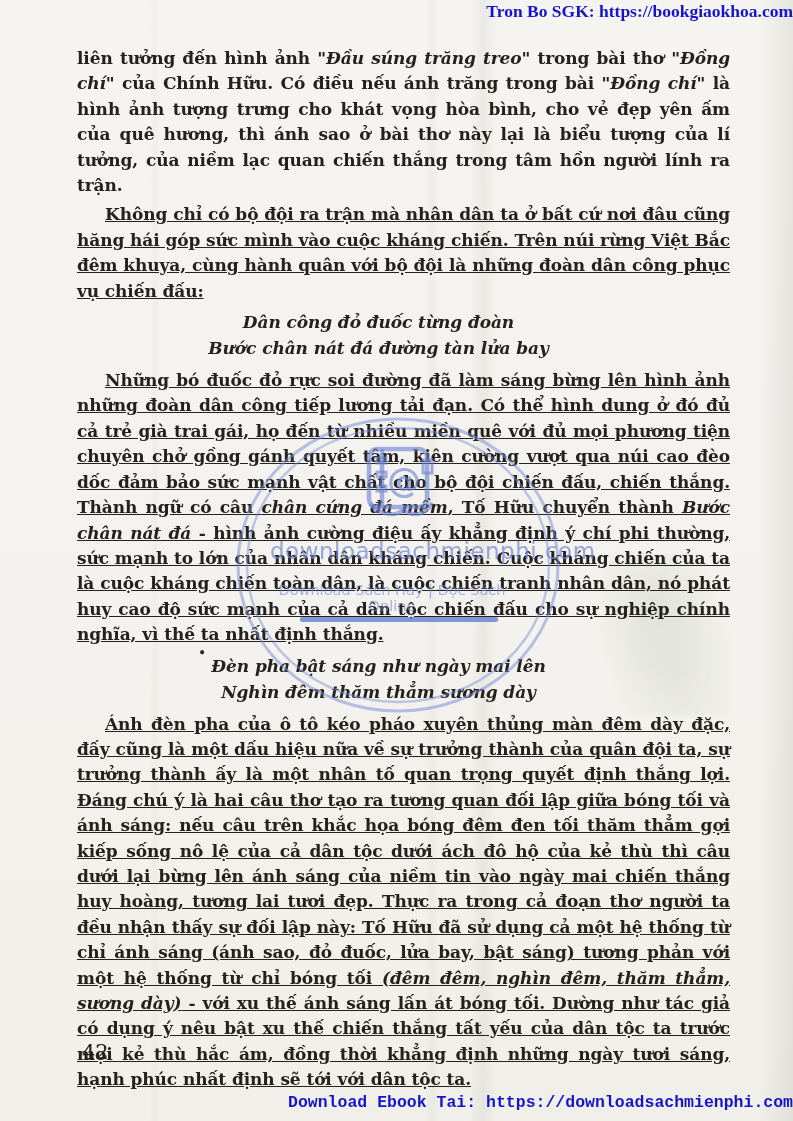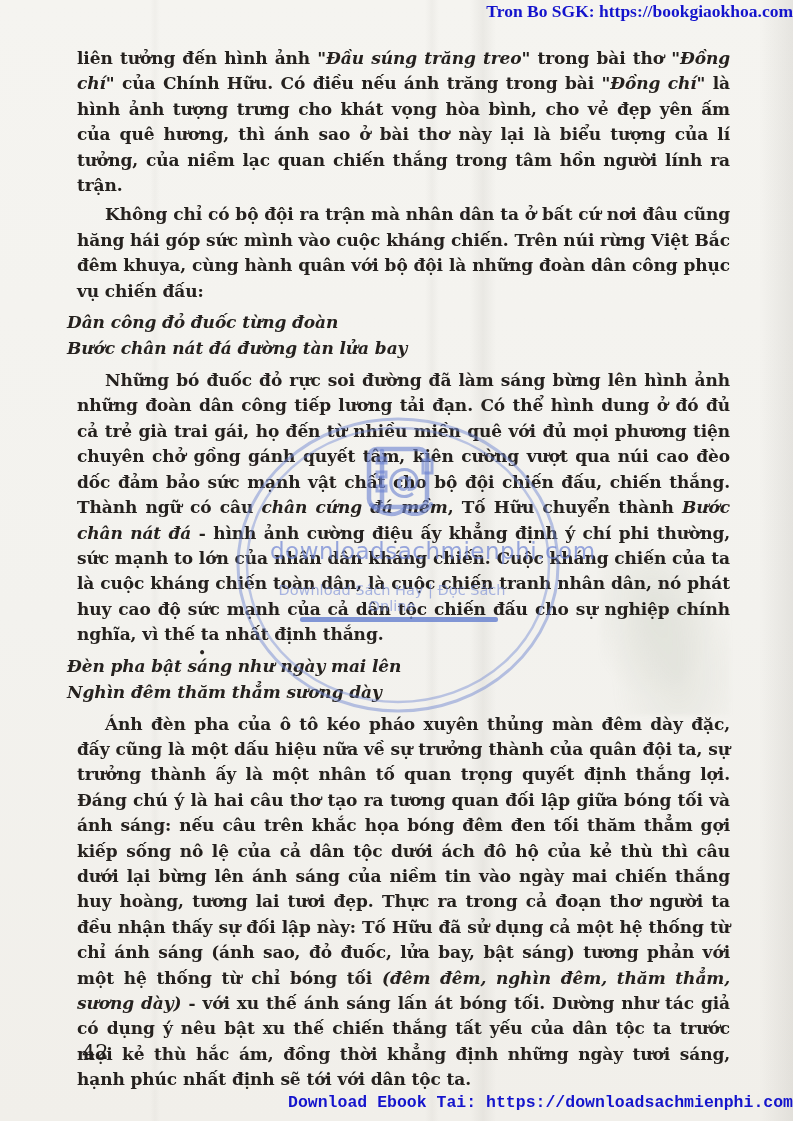--- a/index.html
+++ b/index.html
@@ -26,23 +26,23 @@
   }
   .toplink{top:1px;font-size:17.5px;font-weight:600;}
   .bottomlink{top:1093px;font-size:16.5px;font-weight:600;font-family:Liberation Mono, monospace;}
   
   .text-column{
     position:absolute;left:67px;top:46px;width:663px;
     color:#25211e;font-size:17px;font-weight:700;
     text-align:justify;letter-spacing:-0.1px;
   }
   .text-column p.para{margin:0 0 4px 10px;line-height:25.4px;}
-  .text-column p.para.indent{text-indent:28px;}
+  .text-column p.para.indent{text-indent:28px;text-decoration:underline;}
   .it{font-style:italic;}
-  .verse{margin:5px 0 7px 0;text-align:left;padding-right:40px;font-style:italic;font-weight:700;}
+  .verse{margin:5px 0 7px 0;text-align:center;padding-right:40px;font-style:italic;font-weight:700;}
   .verse .verse-line{line-height:26px;}
   .verse-bullet{position:absolute;left:198px;top:645px;font-size:14px;color:#2a2623;}
   
   .page-number{position:absolute;left:82px;top:1040px;font-size:21px;font-weight:400;color:#201d1a;}
   
   .watermark{position:absolute;left:0;top:0;width:100%;height:100%;pointer-events:none;}
   .wm-site{
     position:absolute;left:270px;top:538px;width:260px;text-align:left;
     font-family:"DejaVu Sans","Liberation Sans",sans-serif;
     font-size:23px;font-weight:400;color:rgba(112,133,212,0.72);letter-spacing:0.5px;

